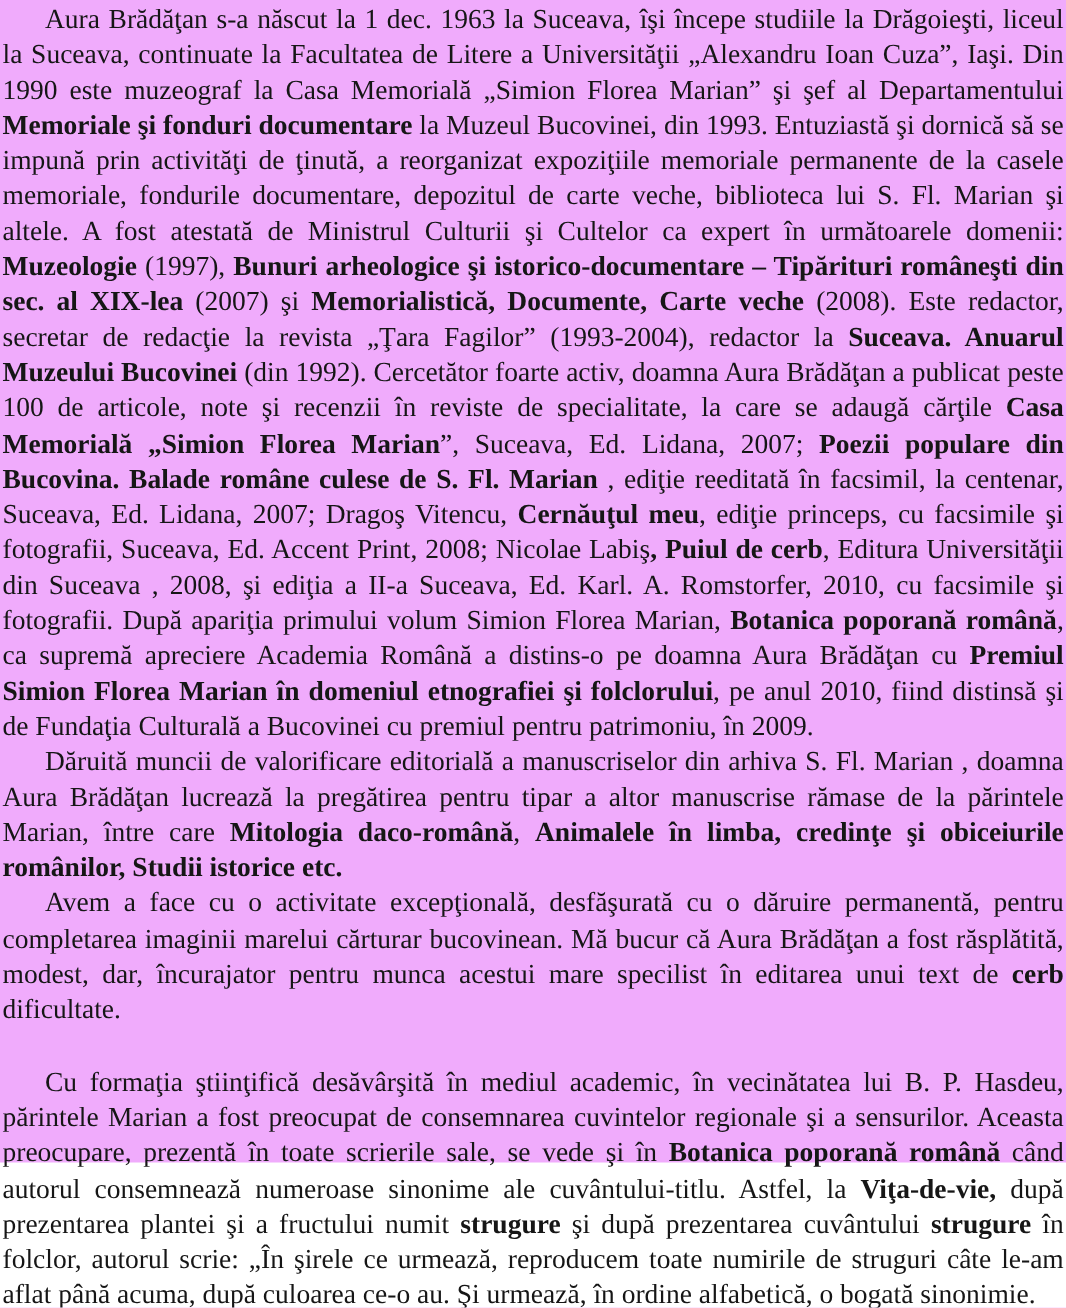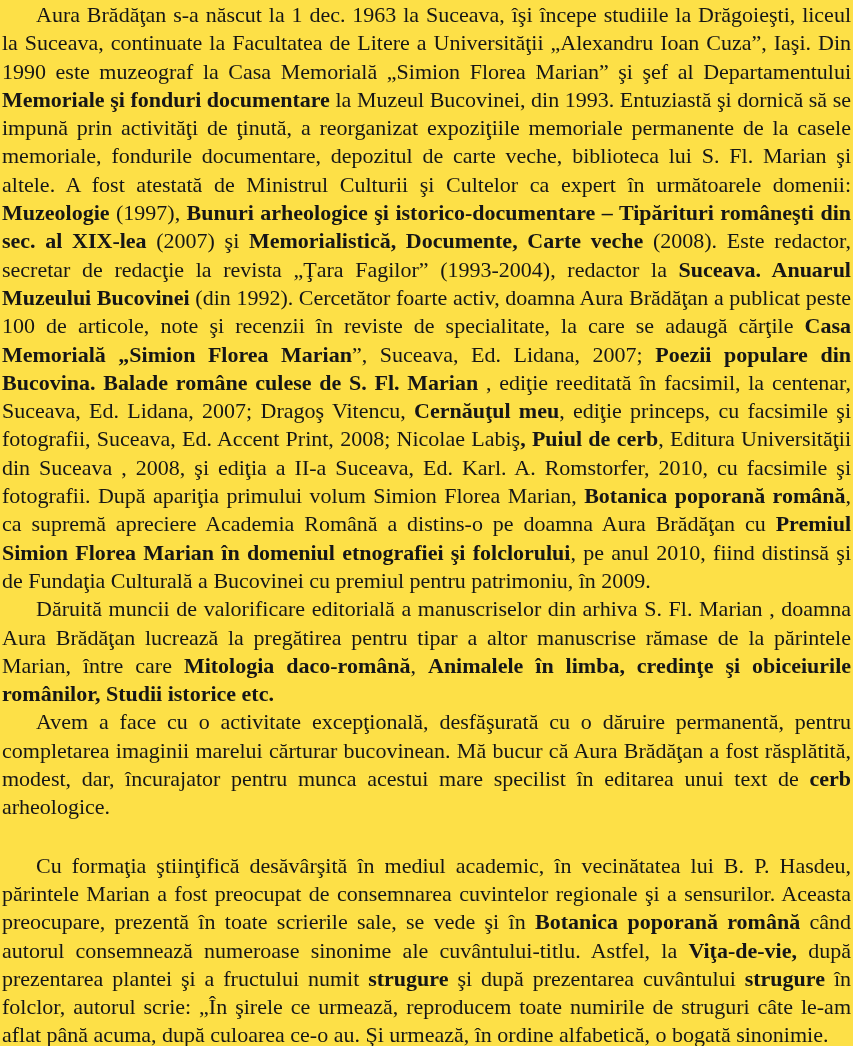--- a/index.html
+++ b/index.html
@@ -7,22 +7,22 @@
     padding: 0;
     background: #ffffff;
   }
   body {
     width: 853px;
     height: 1046px;
     overflow: hidden;
   }
   .page {
     width: 853px;
-    height: 1046px;
-    background: #fde047;
+    height: 930px;
+    background: #f0abfc;
     box-sizing: border-box;
   }
   .doc {
     font-family: "Liberation Serif", "DejaVu Serif", serif;
     font-size: 22px;
     line-height: 28.3px;
     color: #161616;
     text-align: justify;
     padding: 1px 2px 0 2px;
     box-sizing: border-box;
@@ -38,16 +38,16 @@
     font-weight: bold;
   }
 </style>
 </head>
 <body>
 
 <div class="page">
   <div class="doc" style="color: rgb(22, 22, 22);">
       <p class="para"><span class="">Aura Brădăţan s-a născut la 1 dec. 1963 la Suceava, îşi începe studiile la Drăgoieşti, liceul la Suceava, continuate la Facultatea de Litere a Universităţii „Alexandru Ioan Cuza”, Iaşi. Din 1990 este muzeograf la Casa Memorială „Simion Florea Marian” şi şef al Departamentului </span><span class="bold">Memoriale şi fonduri documentare</span><span class=""> la Muzeul Bucovinei, din 1993. Entuziastă şi dornică să se impună prin activităţi de ţinută, a reorganizat expoziţiile memoriale permanente de la casele memoriale, fondurile documentare, depozitul de carte veche, biblioteca lui S. Fl. Marian şi altele. A fost atestată de Ministrul Culturii şi Cultelor ca expert în următoarele domenii: </span><span class="bold">Muzeologie</span><span class=""> (1997), </span><span class="bold">Bunuri arheologice şi istorico-documentare – Tipărituri româneşti din sec. al XIX-lea</span><span class=""> (2007) şi </span><span class="bold">Memorialistică, Documente, Carte veche</span><span class=""> (2008). Este redactor, secretar de redacţie la revista „Ţara Fagilor” (1993-2004), redactor la </span><span class="bold">Suceava. Anuarul Muzeului Bucovinei</span><span class=""> (din 1992). Cercetător foarte activ, doamna Aura Brădăţan a publicat peste 100 de articole, note şi recenzii în reviste de specialitate, la care se adaugă cărţile </span><span class="bold">Casa Memorială „Simion Florea Marian</span><span class="">”, Suceava, Ed. Lidana, 2007; </span><span class="bold">Poezii populare din Bucovina. Balade române culese de S. Fl. Marian</span><span class=""> , ediţie reeditată în facsimil, la centenar, Suceava, Ed. Lidana, 2007; Dragoş Vitencu, </span><span class="bold">Cernăuţul meu</span><span class="">, ediţie princeps, cu facsimile şi fotografii, Suceava, Ed. Accent Print, 2008; Nicolae Labiş</span><span class="bold">, Puiul de cerb</span><span class="">, Editura Universităţii din Suceava , 2008, şi ediţia a II-a Suceava, Ed. Karl. A. Romstorfer, 2010, cu facsimile şi fotografii. După apariţia primului volum Simion Florea Marian, </span><span class="bold">Botanica poporană română</span><span class="">, ca supremă apreciere Academia Română a distins-o pe doamna Aura Brădăţan cu </span><span class="bold">Premiul Simion Florea Marian în domeniul etnografiei şi folclorului</span><span class="">, pe anul 2010, fiind distinsă şi de Fundaţia Culturală a Bucovinei cu premiul pentru patrimoniu, în 2009.</span></p>
       <p class="para"><span class="">Dăruită muncii de valorificare editorială a manuscriselor din arhiva S. Fl. Marian , doamna Aura Brădăţan lucrează la pregătirea pentru tipar a altor manuscrise rămase de la părintele Marian, între care </span><span class="bold">Mitologia daco-română</span><span class="">, </span><span class="bold">Animalele în limba, credinţe şi obiceiurile românilor, Studii istorice etc.</span></p>
-      <p class="para"><span class="">Avem a face cu o activitate excepţională, desfăşurată cu o dăruire permanentă, pentru completarea imaginii marelui cărturar bucovinean. Mă bucur că Aura Brădăţan a fost răsplătită, modest, dar, încurajator pentru munca acestui mare specilist în editarea unui text de </span><span class="bold">cerb</span><span class=""> arheologice.</span></p>
+      <p class="para"><span class="">Avem a face cu o activitate excepţională, desfăşurată cu o dăruire permanentă, pentru completarea imaginii marelui cărturar bucovinean. Mă bucur că Aura Brădăţan a fost răsplătită, modest, dar, încurajator pentru munca acestui mare specilist în editarea unui text de </span><span class="bold">cerb</span><span class=""> dificultate.</span></p>
       <p class="para gap"><span class="">Cu formaţia ştiinţifică desăvârşită în mediul academic, în vecinătatea lui B. P. Hasdeu, părintele Marian a fost preocupat de consemnarea cuvintelor regionale şi a sensurilor. Aceasta preocupare, prezentă în toate scrierile sale, se vede şi în </span><span class="bold">Botanica poporană română</span><span class=""> când autorul consemnează numeroase sinonime ale cuvântului-titlu. Astfel, la </span><span class="bold">Viţa-de-vie,</span><span class=""> după prezentarea plantei şi a fructului numit </span><span class="bold">strugure</span><span class=""> şi după prezentarea cuvântului </span><span class="bold">strugure</span><span class=""> în folclor, autorul scrie: „În şirele ce urmează, reproducem toate numirile de struguri câte le-am aflat până acuma, după culoarea ce-o au. Şi urmează, în ordine alfabetică, o bogată sinonimie.</span></p>
     </div>
 </div>
 
 </body></html>

